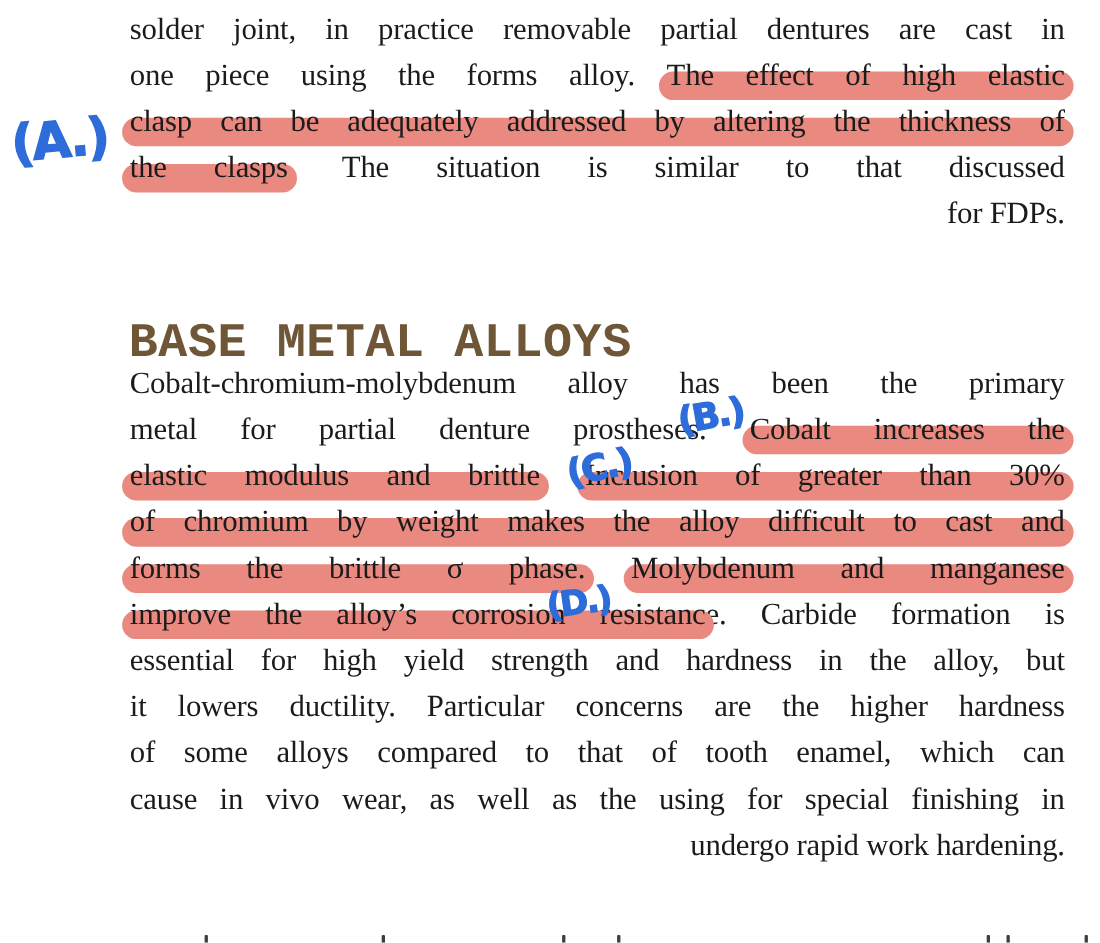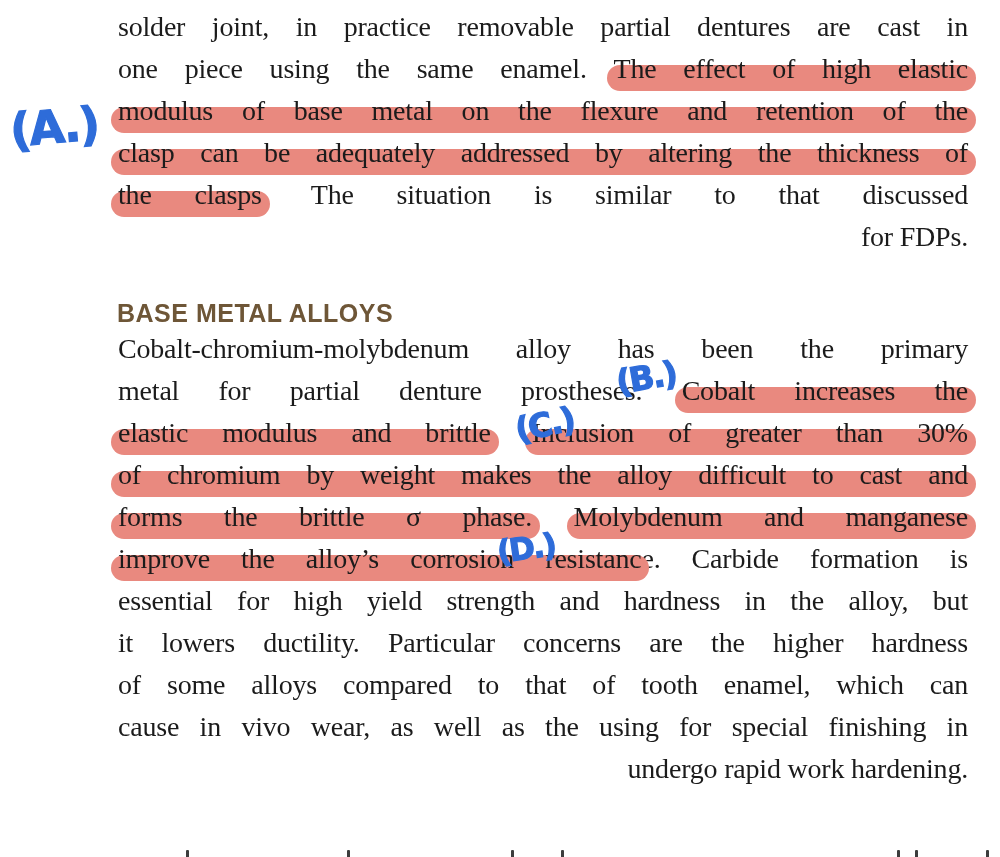--- a/index.html
+++ b/index.html
@@ -41,23 +41,23 @@
     background: var(--highlight, #e9897f);
     border-radius: 0.47em;
     z-index: -1;
   }
 
   
   .heading {
     position: absolute;
     left: 117px;
     top: 294px;
-    font-family: Liberation Sans, sans-serif;
+    font-family: Liberation Mono, monospace;
     font-weight: 700;
-    font-size: 25px;
+    font-size: 44px;
     line-height: 38px;
     letter-spacing: 0.5px;
     color: var(--heading, #6e5637);
   }
 
   
   .ann {
     position: absolute;
     font-family: "DejaVu Sans", sans-serif;
     font-weight: 700;
@@ -88,22 +88,21 @@
 
 <div class="page">
 
   <div class="ann" id="ann-a">(A.)</div>
   <div class="ann" id="ann-b">(B.)</div>
   <div class="ann" id="ann-c">(C.)</div>
   <div class="ann" id="ann-d">(D.)</div>
 
   <div class="para" id="para1">
       <div class="line j"><span class="">solder joint, in practice removable partial dentures are cast in</span></div>
-      <div class="line j"><span class="">one piece using the same enamel. </span><span class="hl">The effect of high elastic</span></div>
-      <div class="line j"><span class="hl">modulus of base metal on the flexure and retention of the</span></div>
+      <div class="line j"><span class="">one piece using the forms alloy. </span><span class="hl">The effect of high elastic</span></div>
       <div class="line j"><span class="hl">clasp can be adequately addressed by altering the thickness of</span></div>
       <div class="line j"><span class="hl">the clasps</span><span class="">. The situation is similar to that discussed</span></div>
       <div class="line"><span class="">for FDPs.</span></div>
     </div>
 
   <div class="heading">BASE METAL ALLOYS</div>
 
   <div class="para" id="para2">
       <div class="line j"><span class="">Cobalt-chromium-molybdenum alloy has been the primary</span></div>
       <div class="line j"><span class="">metal for partial denture prostheses. </span><span class="hl">Cobalt increases the</span></div>

